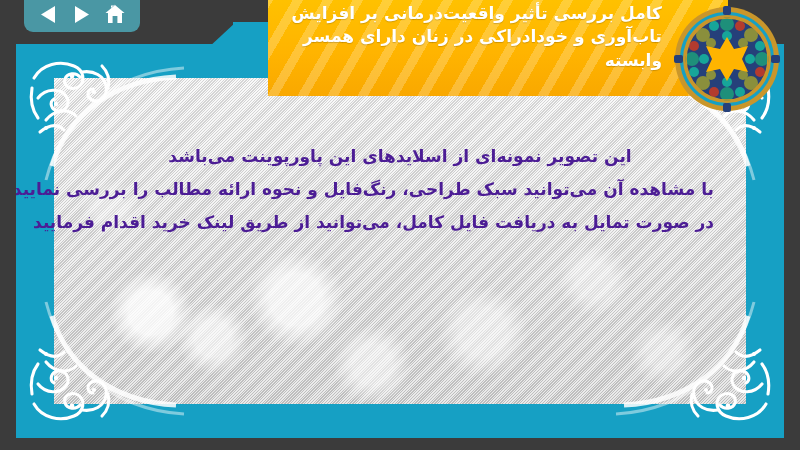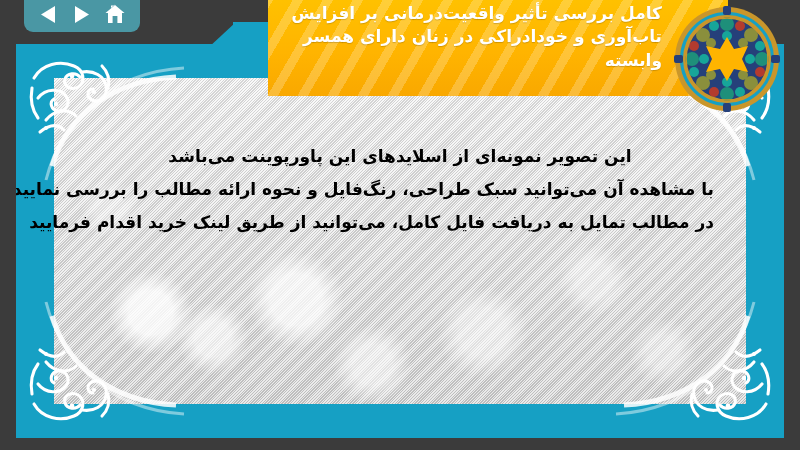--- a/index.html
+++ b/index.html
@@ -155,21 +155,21 @@
   .body-copy {
     position: absolute;
     left: 70px;
     right: 70px;
     top: 96px;
     direction: rtl;
     text-align: center;
     z-index: 20;
   }
   .body-line {
-    color: #000000;
+    color: #4c1d95;
     font-size: 17px;
     line-height: 1.95;
     font-weight: 600;
     white-space: nowrap;
   }
 </style>
 </head>
 <body>
 
 <div class="viewer">
@@ -280,21 +280,21 @@
         <circle cx="56" cy="32" r="2.4"></circle>
         <circle cx="40" cy="60" r="2.2"></circle>
         <circle cx="78" cy="48" r="2.1"></circle>
         <circle cx="30" cy="84" r="2"></circle>
       </g>
     </svg>
 
     <div class="body-copy">
       <div class="body-line">این تصویر نمونه‌ای از اسلایدهای این پاورپوینت می‌باشد</div>
       <div class="body-line">با مشاهده آن می‌توانید سبک طراحی، رنگ‌فایل و نحوه ارائه مطالب را بررسی نمایید</div>
-      <div class="body-line">در مطالب تمایل به دریافت فایل کامل، می‌توانید از طریق لینک خرید اقدام فرمایید</div>
+      <div class="body-line">در صورت تمایل به دریافت فایل کامل، می‌توانید از طریق لینک خرید اقدام فرمایید</div>
     </div>
   </div>
 
   <div class="title-banner">
     <div class="banner-tail"></div>
     <div class="banner-tail2"></div>
     <div class="banner-body">
       <div class="title-text">کامل بررسی تأثیر واقعیت‌درمانی بر افزایش
 تاب‌آوری و خودادراکی در زنان دارای همسر
 وابسته</div>

